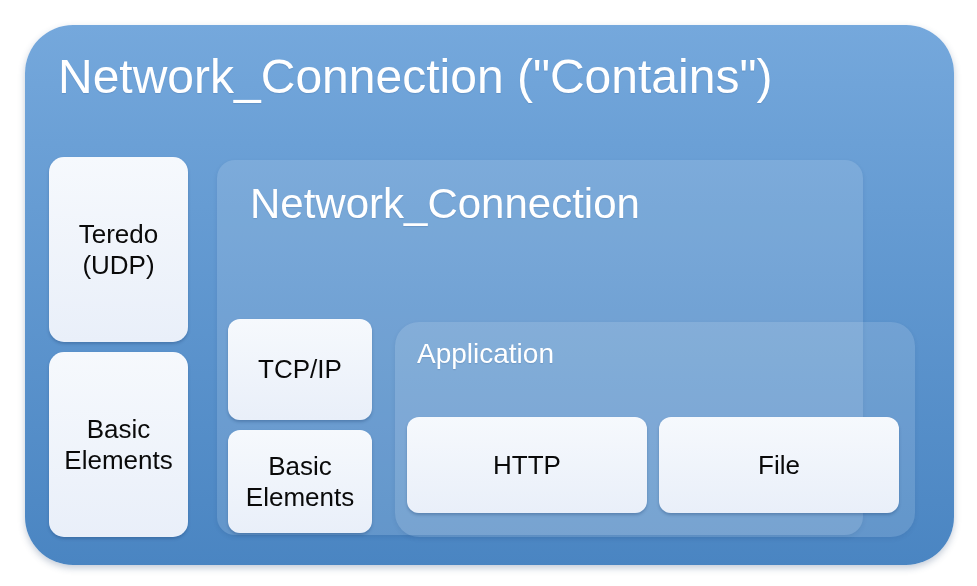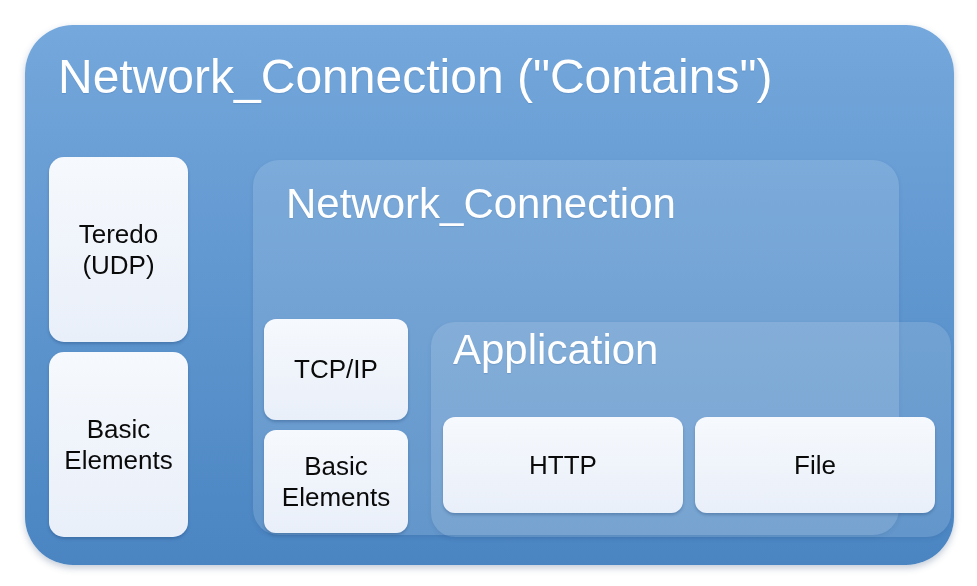--- a/index.html
+++ b/index.html
@@ -32,35 +32,34 @@
     background:linear-gradient(180deg,var(--leaf-top) 0%,var(--leaf-bottom) 100%);
     border-radius:15px;
     box-shadow:0 2px 3px rgba(25,60,105,0.30);
     padding:4px 6px;
   }
   .leaf-teredo{left:24px;top:132px;width:139px;height:185px;}
   .leaf-basic-left{left:24px;top:327px;width:139px;height:185px;}
 
   .inner{
     position:absolute;left:192px;top:135px;width:646px;height:375px;
-    border-radius:26px;background:var(--overlay);
+    border-radius:18px;background:var(--overlay);
     box-shadow:0 2px 4px rgba(25,60,105,0.12);
-    margin-left:36px;
   }
   .inner-title{left:33px;top:20px;font-size:42px;}
 
   .leaf-tcpip{left:11px;top:159px;width:144px;height:101px;border-radius:12px;}
   .leaf-basic-mid{left:11px;top:270px;width:144px;height:103px;border-radius:12px;}
 
   .app{
     position:absolute;left:178px;top:162px;width:520px;height:215px;
     border-radius:24px;background:var(--overlay);
     box-shadow:0 2px 4px rgba(25,60,105,0.10);
   }
-  .app-title{left:22px;top:4px;font-size:42px;}
+  .app-title{left:22px;top:16px;font-size:28px;}
   .leaf-http{left:12px;top:95px;width:240px;height:96px;border-radius:12px;}
   .leaf-file{left:264px;top:95px;width:240px;height:96px;border-radius:12px;}
 </style>
 </head>
 <body>
 
 <div class="canvas">
 
   <div class="outer">
 

